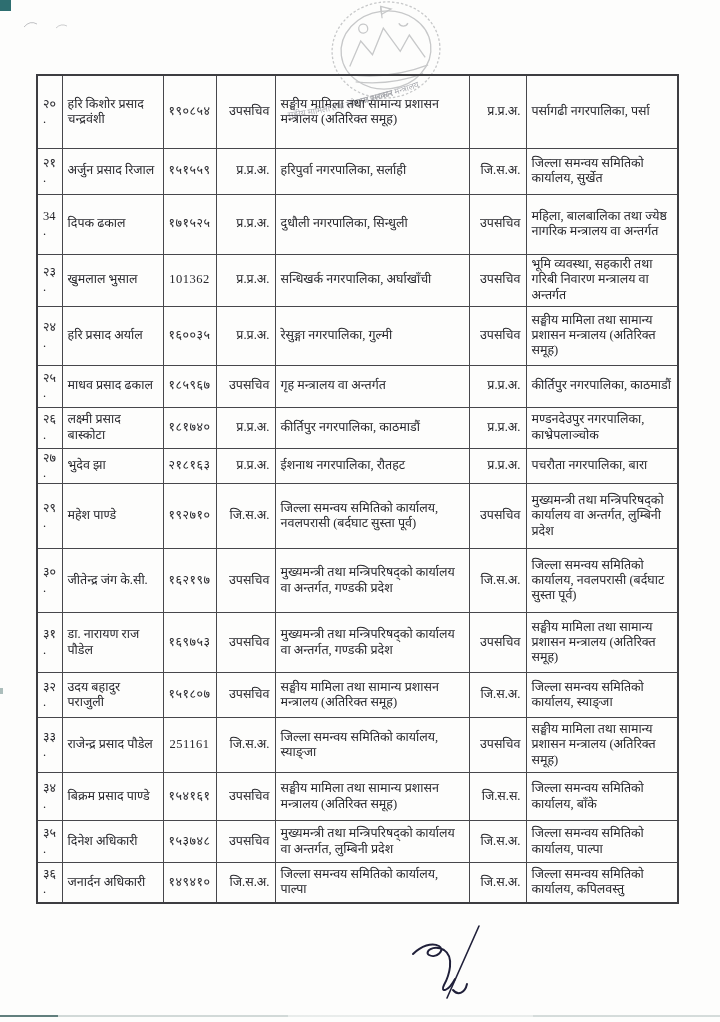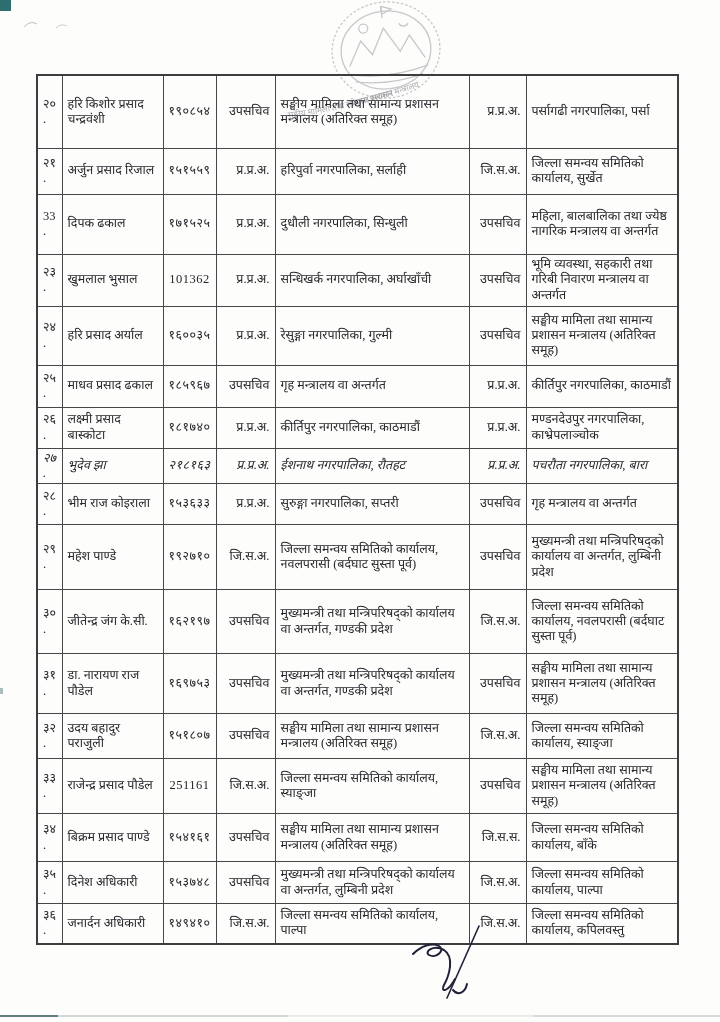--- a/index.html
+++ b/index.html
@@ -96,21 +96,21 @@
         <tr class="" style="height: 46px;">
         <td class="c-sn">२१.</td>
         <td class="c-name">अर्जुन प्रसाद रिजाल</td>
         <td class="c-no">१५१५५९</td>
         <td class="c-pos">प्र.प्र.अ.</td>
         <td class="c-office">हरिपुर्वा नगरपालिका, सर्लाही</td>
         <td class="c-pos">जि.स.अ.</td>
         <td class="c-office">जिल्ला समन्वय समितिको कार्यालय, सुर्खेत</td>
       </tr>
         <tr class="" style="height: 60px;">
-        <td class="c-sn">33.</td>
+        <td class="c-sn">34.</td>
         <td class="c-name">दिपक ढकाल</td>
         <td class="c-no">१७१५२५</td>
         <td class="c-pos">प्र.प्र.अ.</td>
         <td class="c-office">दुधौली नगरपालिका, सिन्धुली</td>
         <td class="c-pos">उपसचिव</td>
         <td class="c-office">महिला, बालबालिका तथा ज्येष्ठ नागरिक मन्त्रालय वा अन्तर्गत</td>
       </tr>
         <tr class="" style="height: 52px;">
         <td class="c-sn">२३.</td>
         <td class="c-name">खुमलाल भुसाल</td>
@@ -140,37 +140,28 @@
       </tr>
         <tr class="" style="height: 41px;">
         <td class="c-sn">२६.</td>
         <td class="c-name">लक्ष्मी प्रसाद बास्कोटा</td>
         <td class="c-no">१८१७४०</td>
         <td class="c-pos">प्र.प्र.अ.</td>
         <td class="c-office">कीर्तिपुर नगरपालिका, काठमाडौं</td>
         <td class="c-pos">प्र.प्र.अ.</td>
         <td class="c-office">मण्डनदेउपुर नगरपालिका, काभ्रेपलाञ्चोक</td>
       </tr>
-        <tr class="" style="height: 26px; font-style: italic;">
+        <tr class="" style="height: 26px;">
         <td class="c-sn">२७.</td>
         <td class="c-name">भुदेव झा</td>
         <td class="c-no">२१८१६३</td>
         <td class="c-pos">प्र.प्र.अ.</td>
         <td class="c-office">ईशनाथ नगरपालिका, रौतहट</td>
         <td class="c-pos">प्र.प्र.अ.</td>
         <td class="c-office">पचरौता नगरपालिका, बारा</td>
-      </tr>
-        <tr class="" style="height: 41px;">
-        <td class="c-sn">२८.</td>
-        <td class="c-name">भीम राज कोइराला</td>
-        <td class="c-no">१५३६३३</td>
-        <td class="c-pos">प्र.प्र.अ.</td>
-        <td class="c-office">सुरुङ्गा नगरपालिका, सप्तरी</td>
-        <td class="c-pos">उपसचिव</td>
-        <td class="c-office">गृह मन्त्रालय वा अन्तर्गत</td>
       </tr>
         <tr class="" style="height: 65px;">
         <td class="c-sn">२९.</td>
         <td class="c-name">महेश पाण्डे</td>
         <td class="c-no">१९२७१०</td>
         <td class="c-pos">जि.स.अ.</td>
         <td class="c-office">जिल्ला समन्वय समितिको कार्यालय, नवलपरासी (बर्दघाट सुस्ता पूर्व)</td>
         <td class="c-pos">उपसचिव</td>
         <td class="c-office">मुख्यमन्त्री तथा मन्त्रिपरिषद्को कार्यालय वा अन्तर्गत, लुम्बिनी प्रदेश</td>
       </tr>

